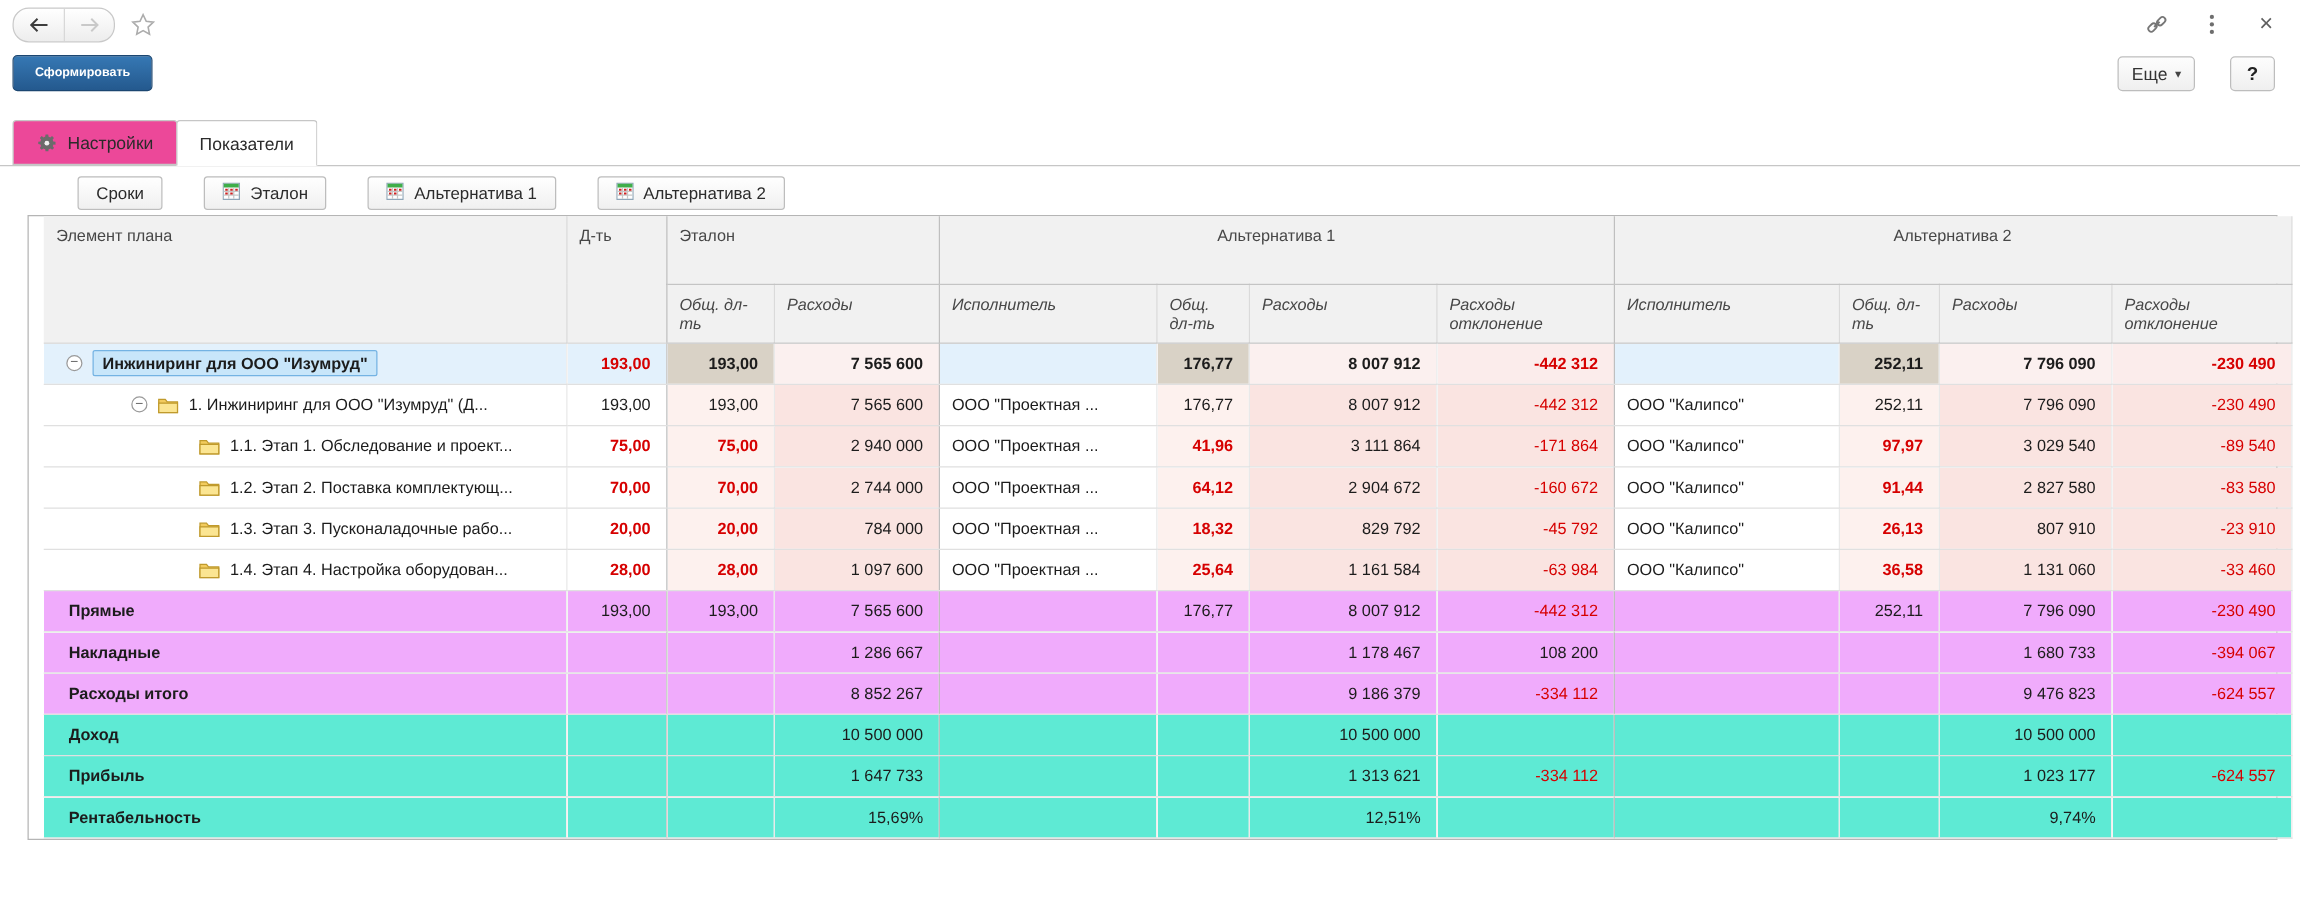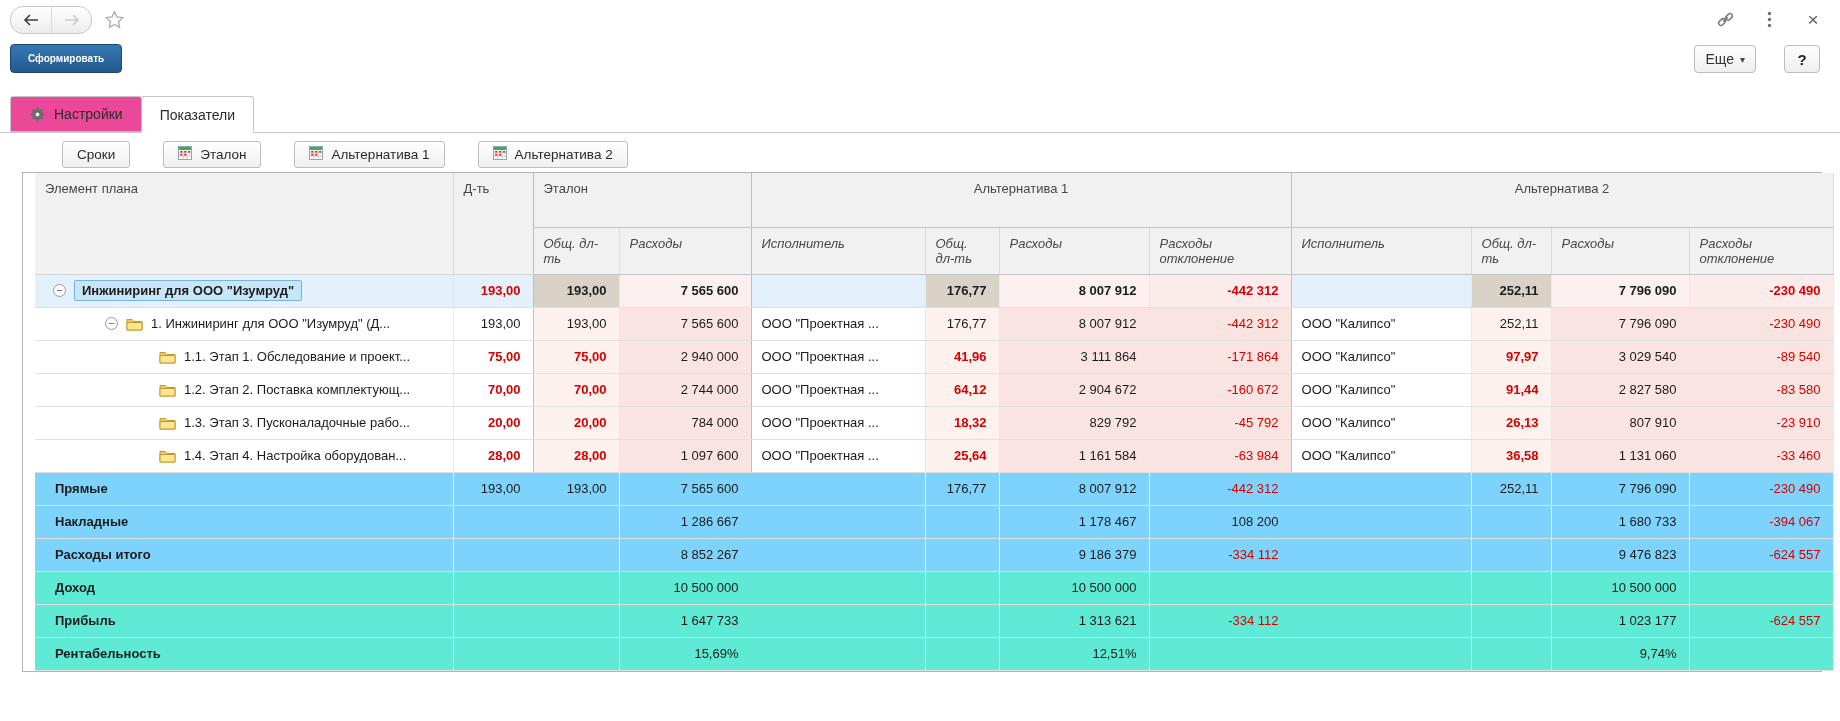--- a/index.html
+++ b/index.html
@@ -67,21 +67,21 @@
   .b { font-weight:bold; }
 
   
   tr.plain td { background:#fff; }
   tr.plain td.c-dur { background:#fdf1ee; }
   tr.plain td.c-exp, tr.plain td.c-dev { background:#fae4e1; }
   tr.sel td { background:#e3f1fc; }
   tr.sel td.c-dur { background:#d9d2c6; }
   tr.sel td.c-exp { background:#fbf0ef; }
   tr.sel td.c-dev { background:#fbeceb; }
-  tr.pink td { background:#7dd3fc; }
+  tr.pink td { background:#f0abfc; }
   tr.green td { background:#5eead4; }
   tr.rb .lbl { font-weight:bold; }
 
   
   .tw { display:flex; align-items:center; gap:8px; }
   .lvl0 .tw { padding-left:8px; }
   .lvl1 .tw { padding-left:60px; }
   .lvl2 .tw { padding-left:114px; }
   td.sum { font-weight:bold; padding-left:12px; }
   .expander { width:13px; height:13px; min-width:13px; border:1px solid #9a9a9a; border-radius:50%;

